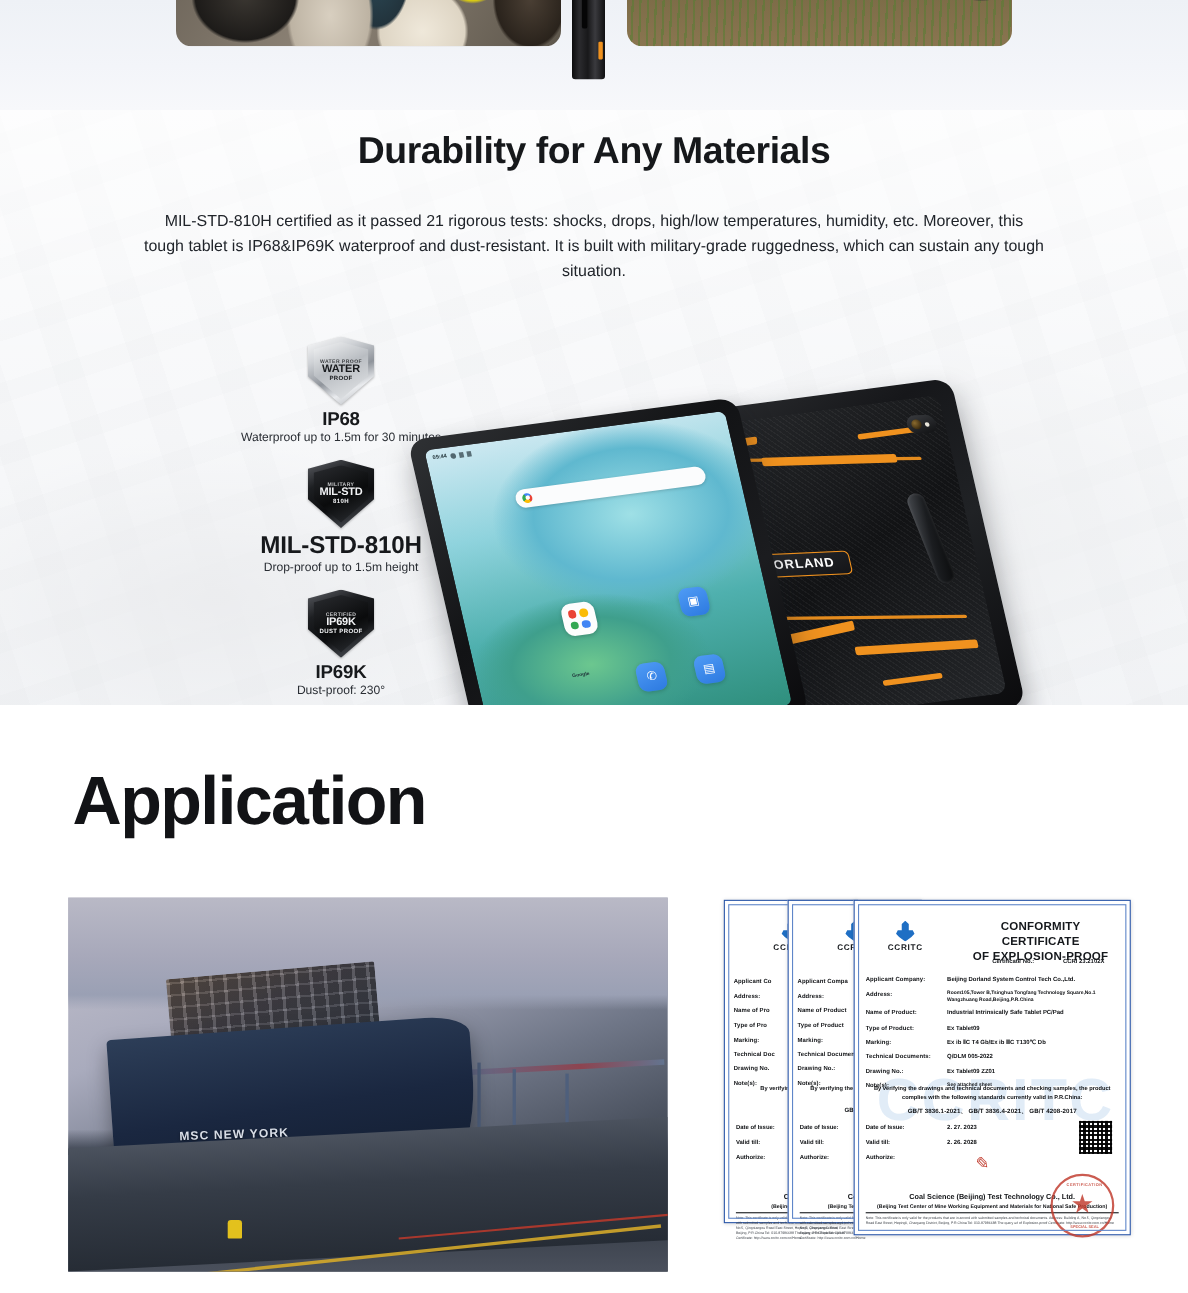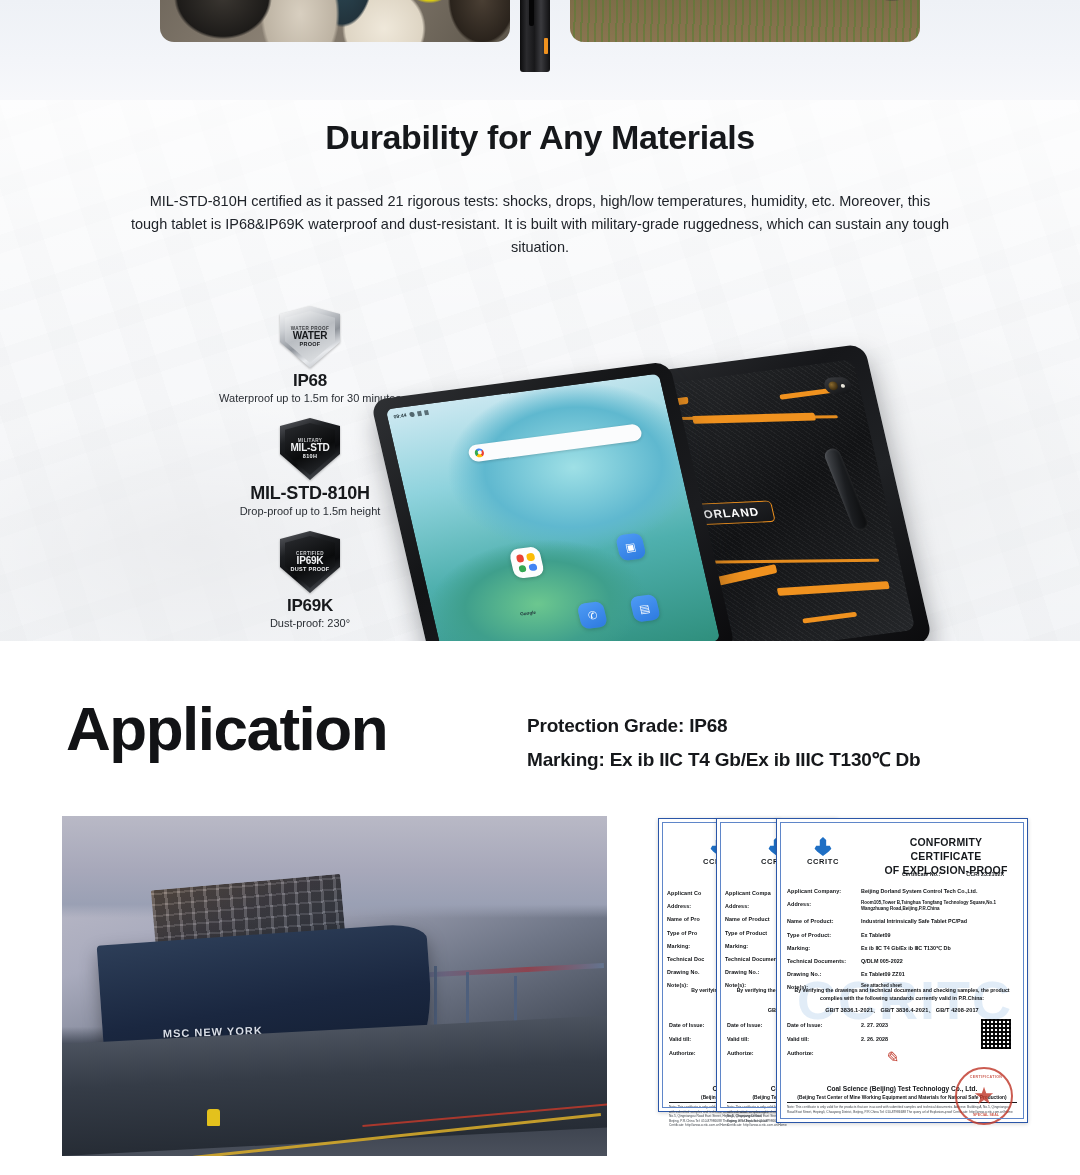--- a/index.html
+++ b/index.html
@@ -104,21 +104,21 @@
   .inner-dark{ background:linear-gradient(155deg,#2a2c30 0%,#0a0b0c 55%,#2f3237 100%); }
   .shield-txt{
     position:relative; z-index:3; text-align:center; line-height:1.02;
   }
   .st1{ font-size:10px; font-weight:800; letter-spacing:-.2px; }
   .st2{ font-size:5.5px; font-weight:700; letter-spacing:.3px; }
   .st-top{ font-size:4.6px; font-weight:700; letter-spacing:.4px; opacity:.8; }
   .txt-dark{ color:#17191c; }
   .txt-light{ color:#f2f3f5; }
   .badge-name{ font-size:17px; font-weight:800; color:#17191c; letter-spacing:-.2px; }
-  .badge-name.wide{ font-size:18px; }
+  .badge-name.wide{ font-size:22px; }
   .badge-desc{ font-size:11px; color:#2a2e34; margin-top:1px; }
 
   
   .tablets{ position:absolute; left:395px; top:255px; width:530px; height:350px; }
   .tab{
     position:absolute; border-radius:16px;
     background:linear-gradient(145deg,#2f3134 0%,#121315 40%,#1b1c1f 70%,#0a0a0c 100%);
     box-shadow:0 14px 26px rgba(20,24,30,.38);
   }
   .tab-front{
@@ -497,24 +497,20 @@
         <div class="app-ic ic-c">
           <span class="ic-glyph">▤</span>
         </div>
       </div>
     </div>
   </div>
 </section>
 
 <section class="app-section">
   <h2 class="app-title">Application</h2>
-  <div class="app-spec">
-    <div class="spec-line">Protection Grade: IP68</div>
-    <div class="spec-line">Marking: Ex ib IIC T4 Gb/Ex ib IIIC T130℃ Db</div>
-  </div>
 
   <div class="photo-ship">
     <div class="water"></div>
     <div class="containers"></div>
     <div class="crane-arm"></div>
     <div class="crane cr1"></div>
     <div class="crane cr2"></div>
     <div class="crane cr3"></div>
     <div class="ship-hull">
       <div class="ship-name">MSC NEW YORK</div>

